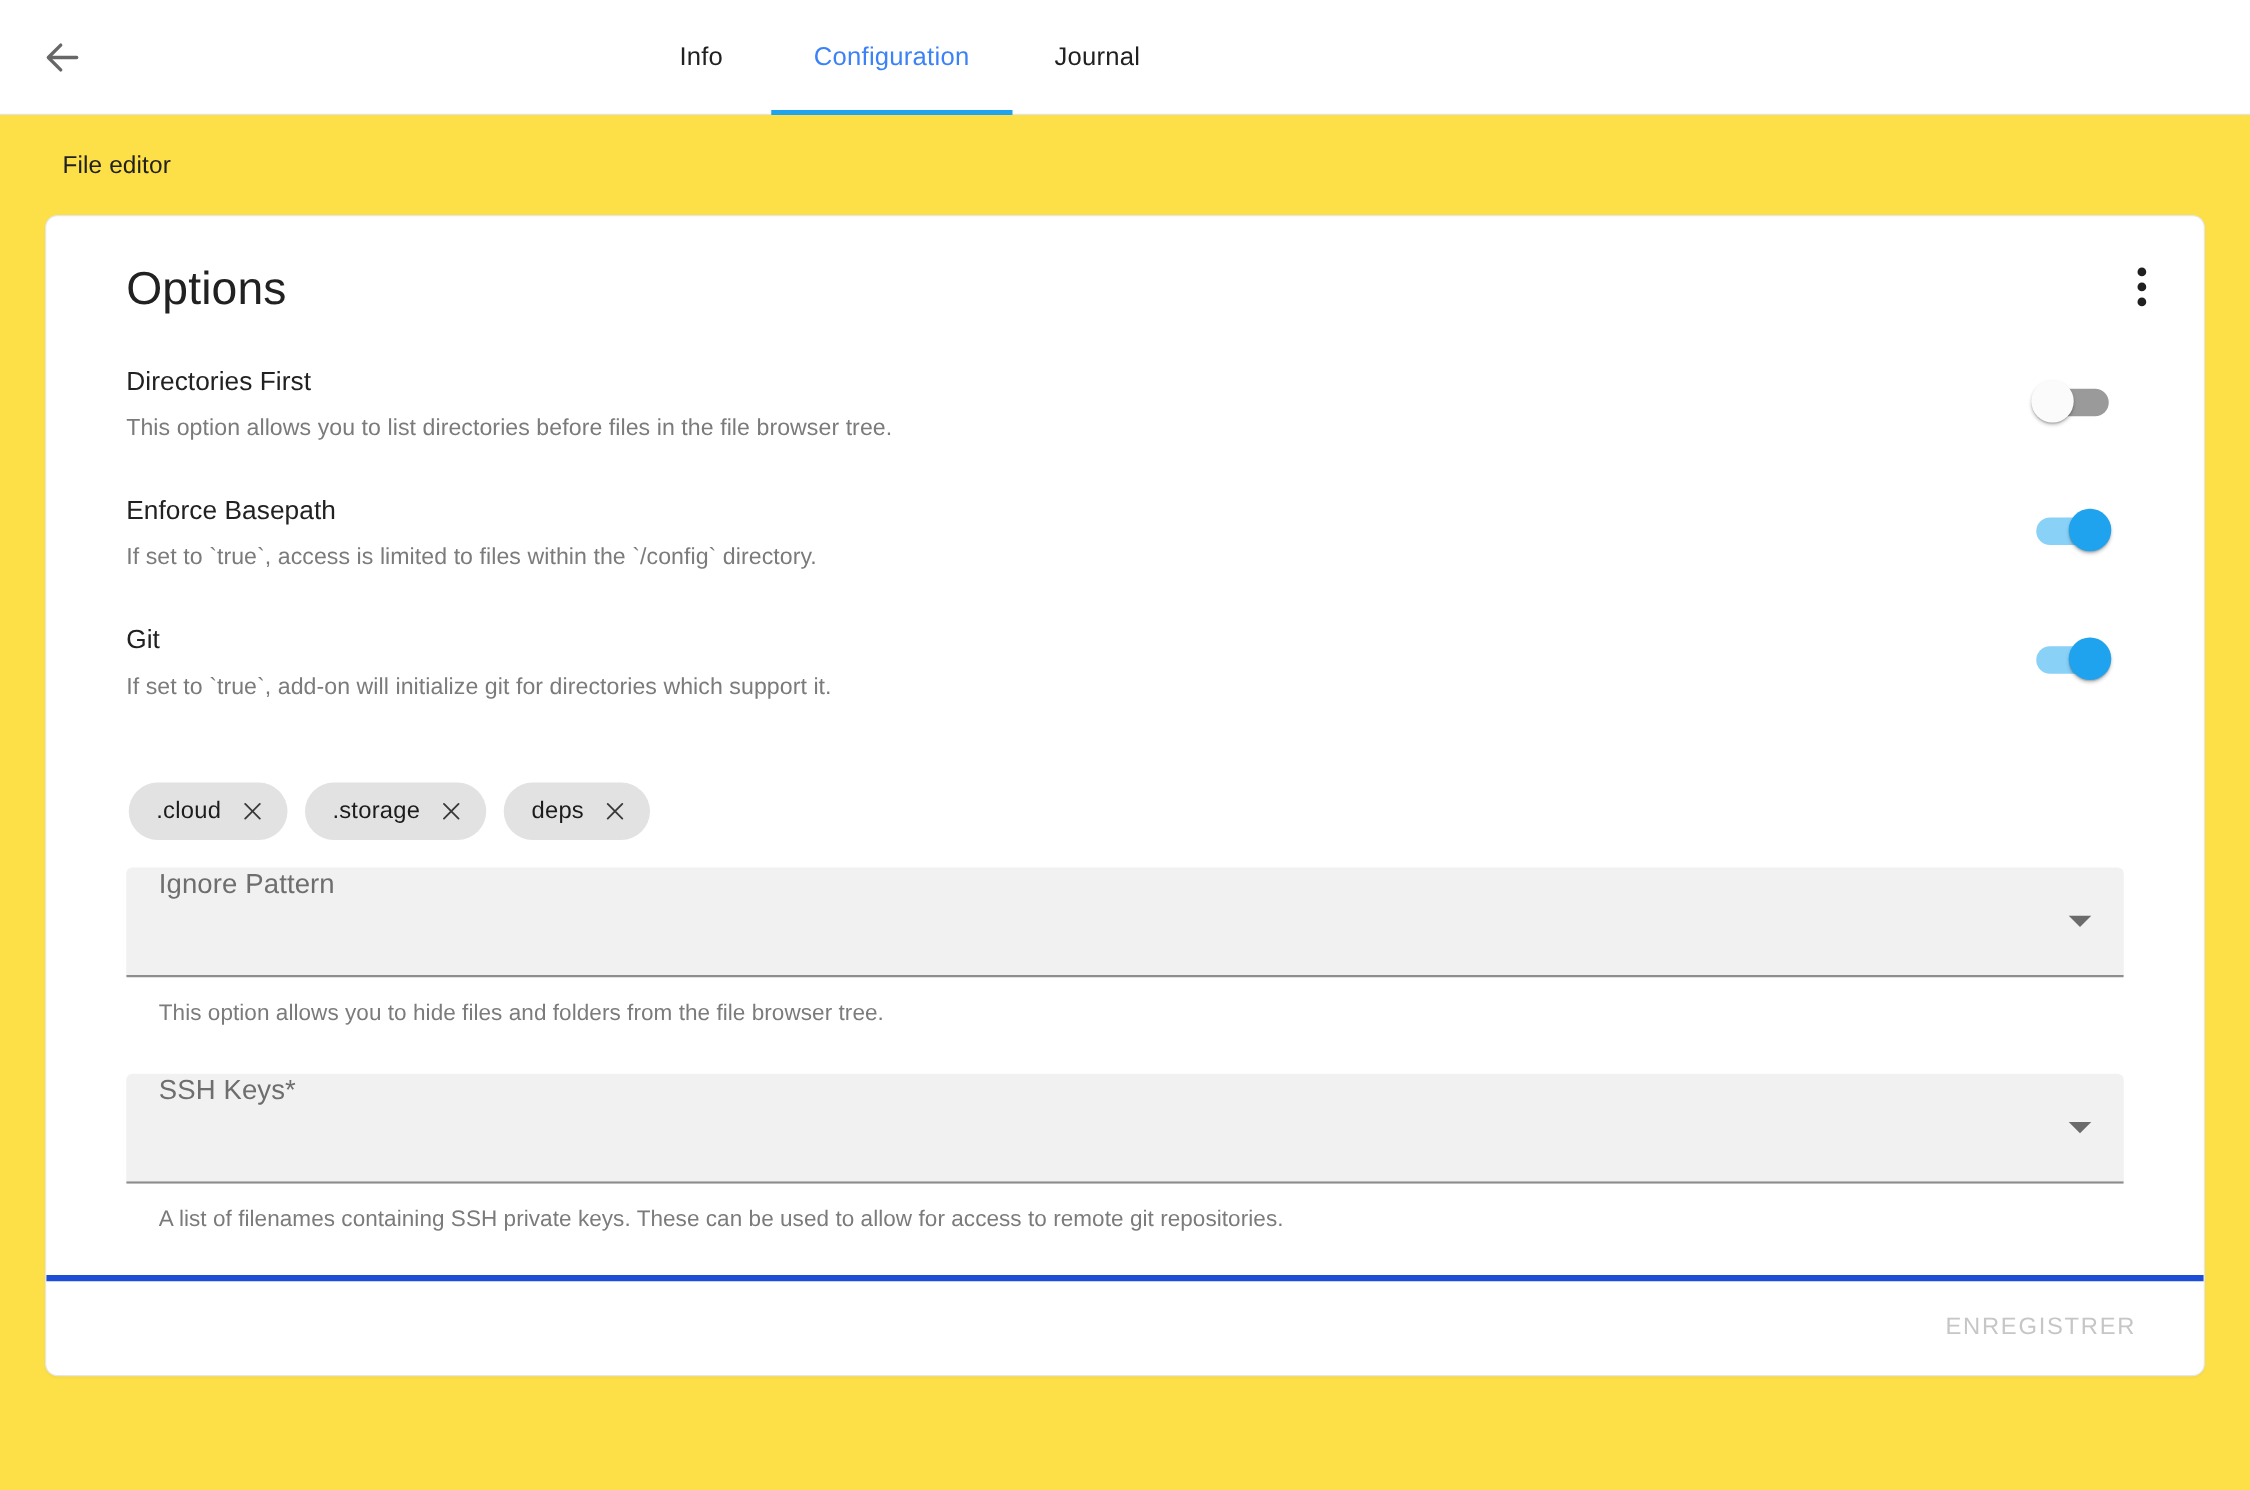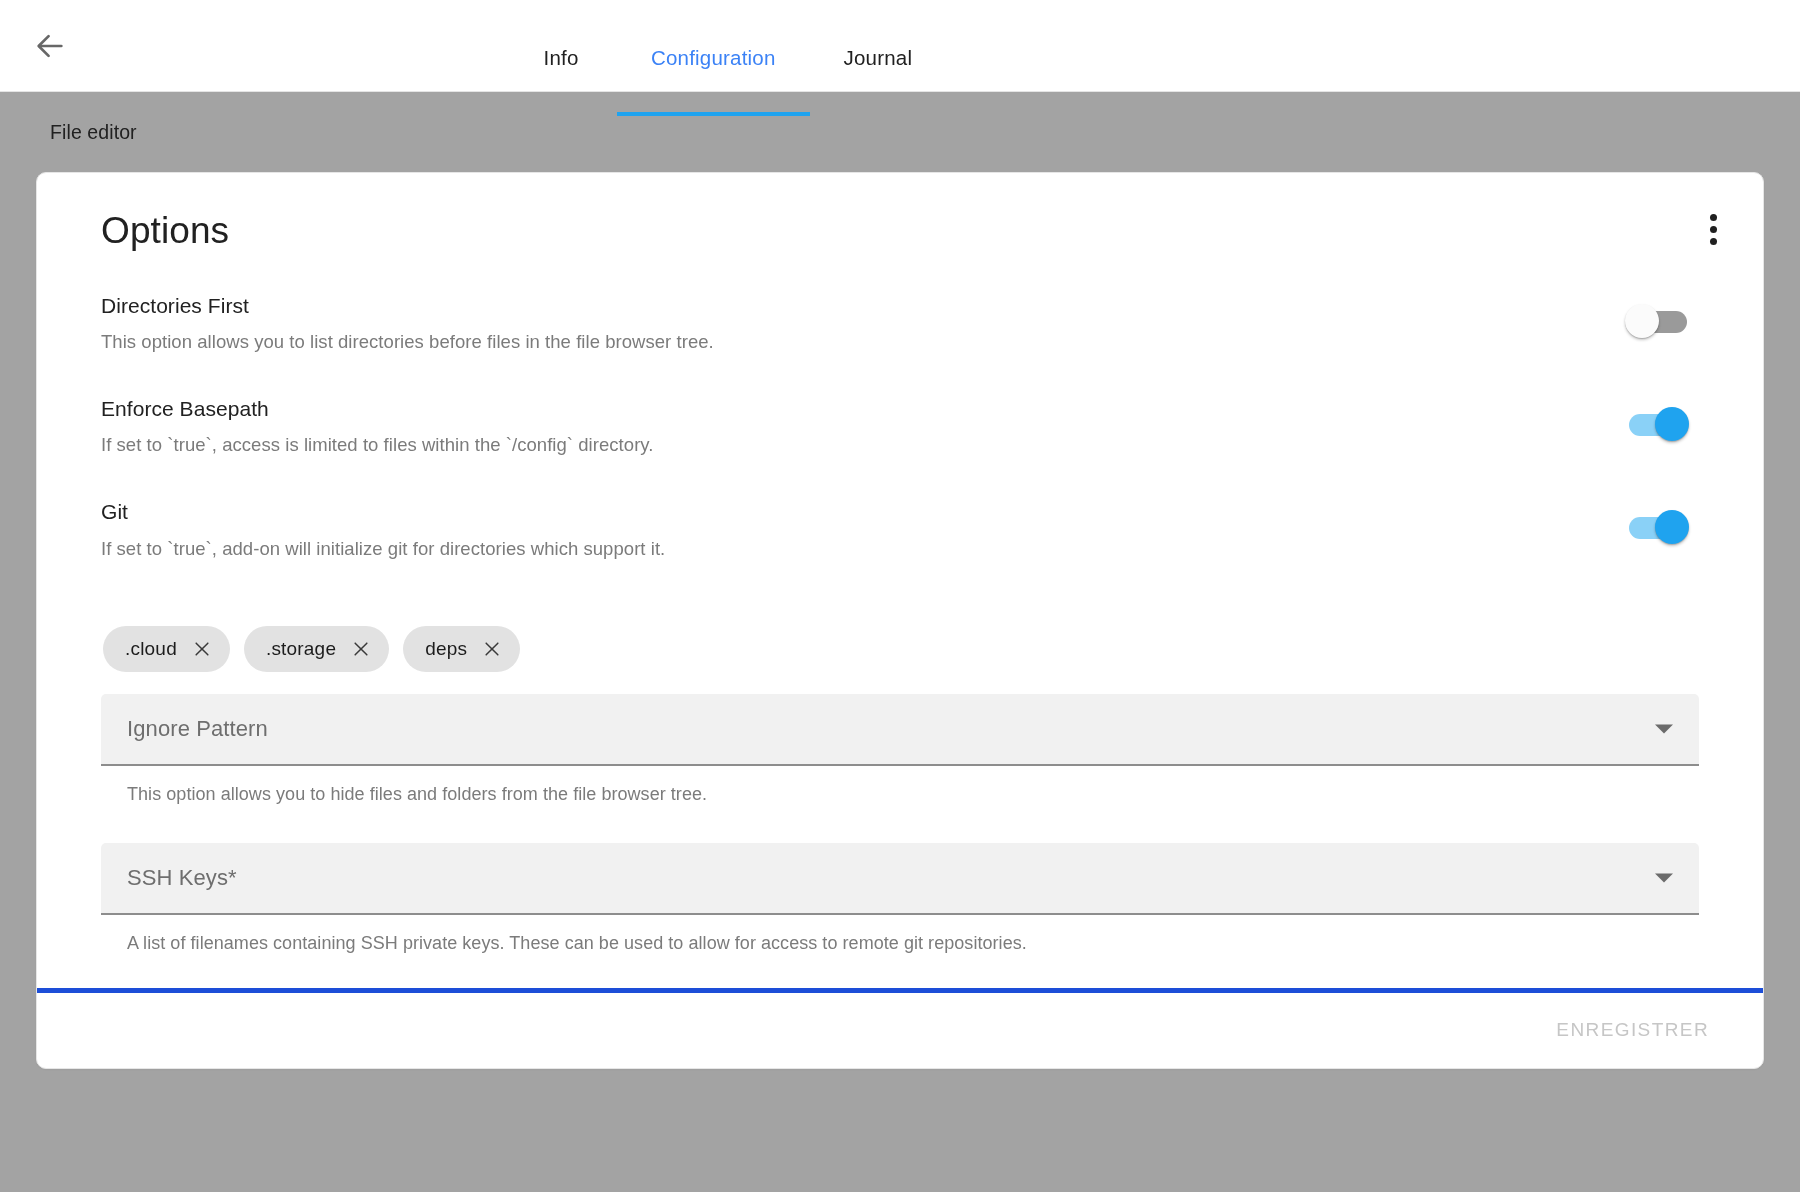--- a/index.html
+++ b/index.html
@@ -36,21 +36,21 @@
     cursor: pointer;
     background: transparent;
     border: none;
   }
   .back-btn svg { display: block; }
 
   .tabs {
     position: absolute;
     left: 505px;
     top: 0;
-    height: 116px;
+    height: 92px;
     display: flex;
     align-items: stretch;
   }
 
   .tab {
     position: relative;
     display: flex;
     align-items: center;
     justify-content: center;
     padding: 0 34px;
@@ -70,21 +70,21 @@
     position: absolute;
     left: 0; right: 0;
     bottom: 0;
     height: 4px;
     background: #1fa3ef;
   }
 
   
   .page {
     padding: 0;
-    background: #a3a3a3;
+    background: #fde047;
     height: 1100px;
   }
 
   .page-label {
     font-size: 19.5px;
     color: #212121;
     padding: 29px 0 0 50px;
     letter-spacing: .1px;
   }
 
@@ -222,23 +222,23 @@
   }
 
   
   .field-block { margin-top: 22px; }
 
   .field {
     position: relative;
     background: #f1f1f1;
     border-bottom: 2px solid #8d8d8d;
     border-radius: 5px 5px 0 0;
-    height: 72px;
-    display: flex;
-    align-items: center;
+    height: 88px;
+    display: flex;
+    align-items: flex-start;
     padding: 0 58px 0 26px;
     cursor: pointer;
   }
   .field-label {
     font-size: 22px;
     color: #6e6e6e;
     letter-spacing: .1px;
   }
   .field-arrow {
     position: absolute;

